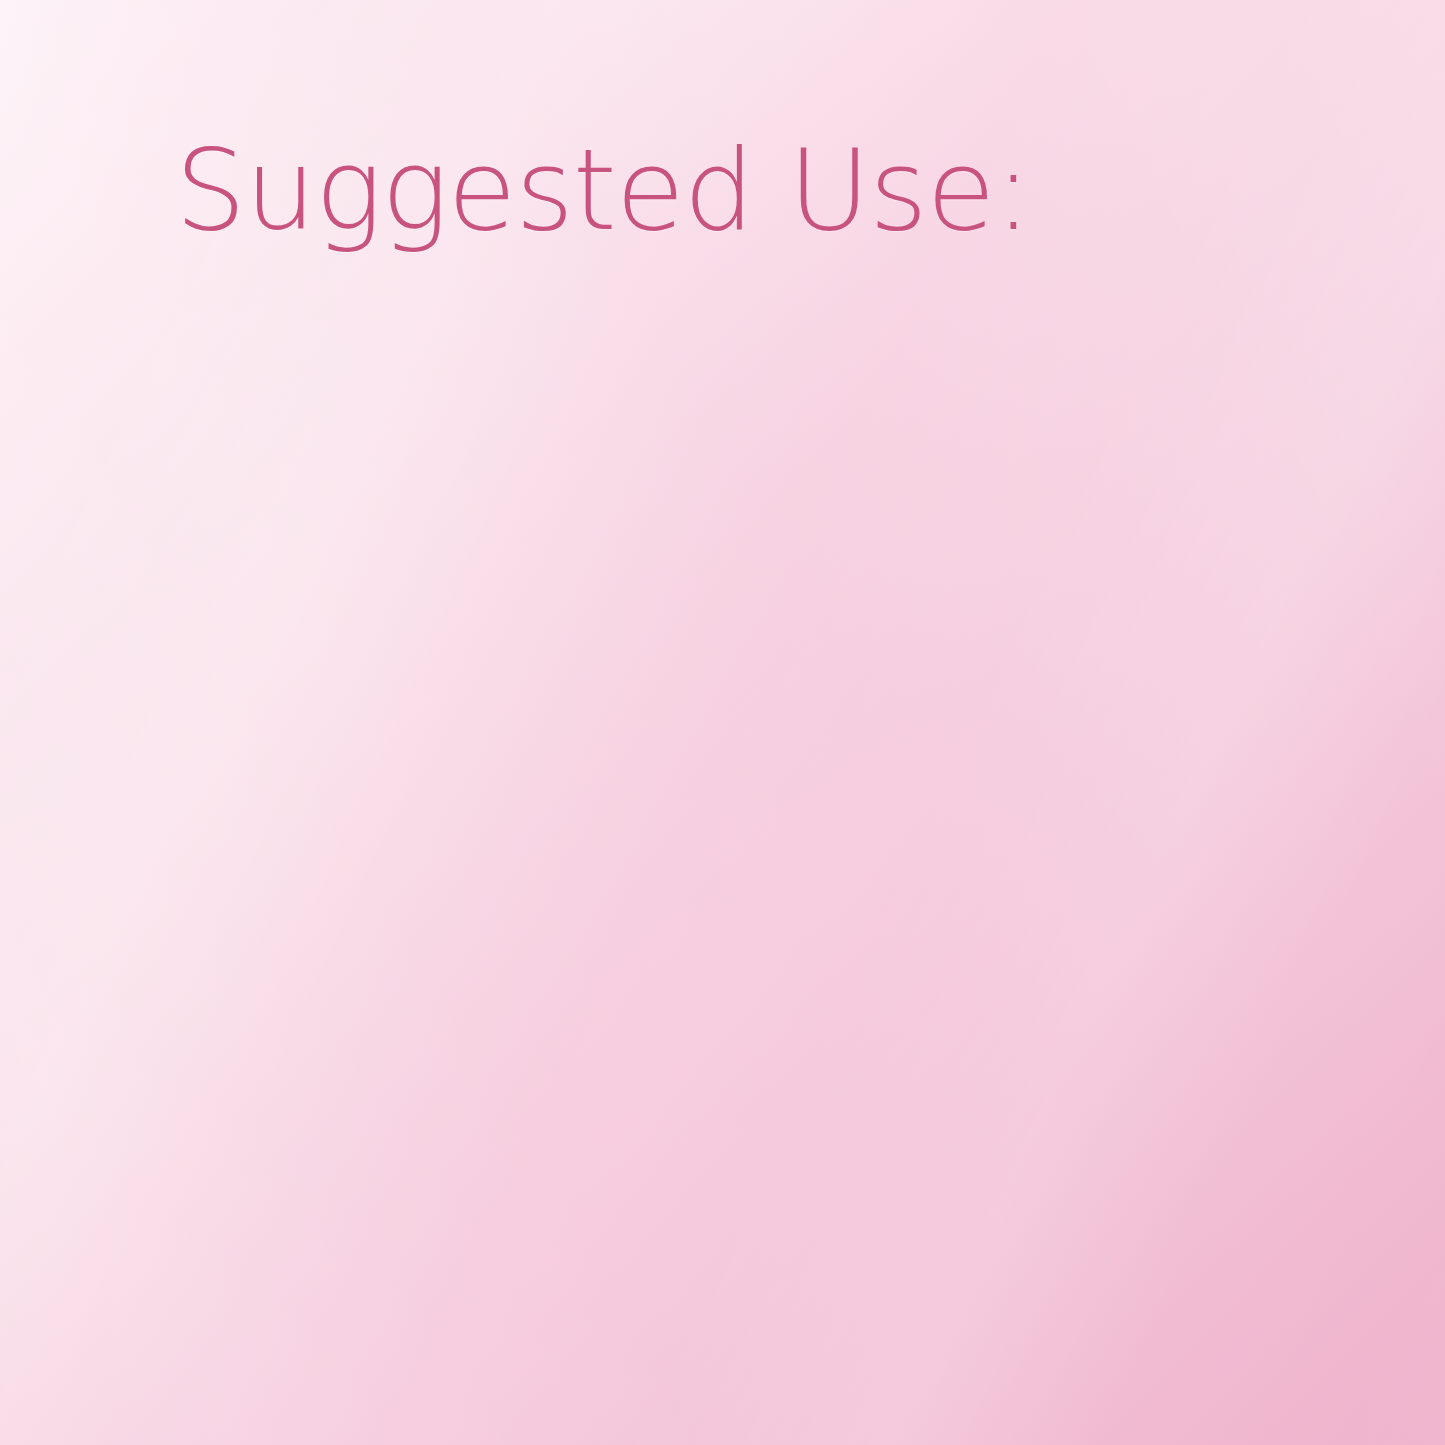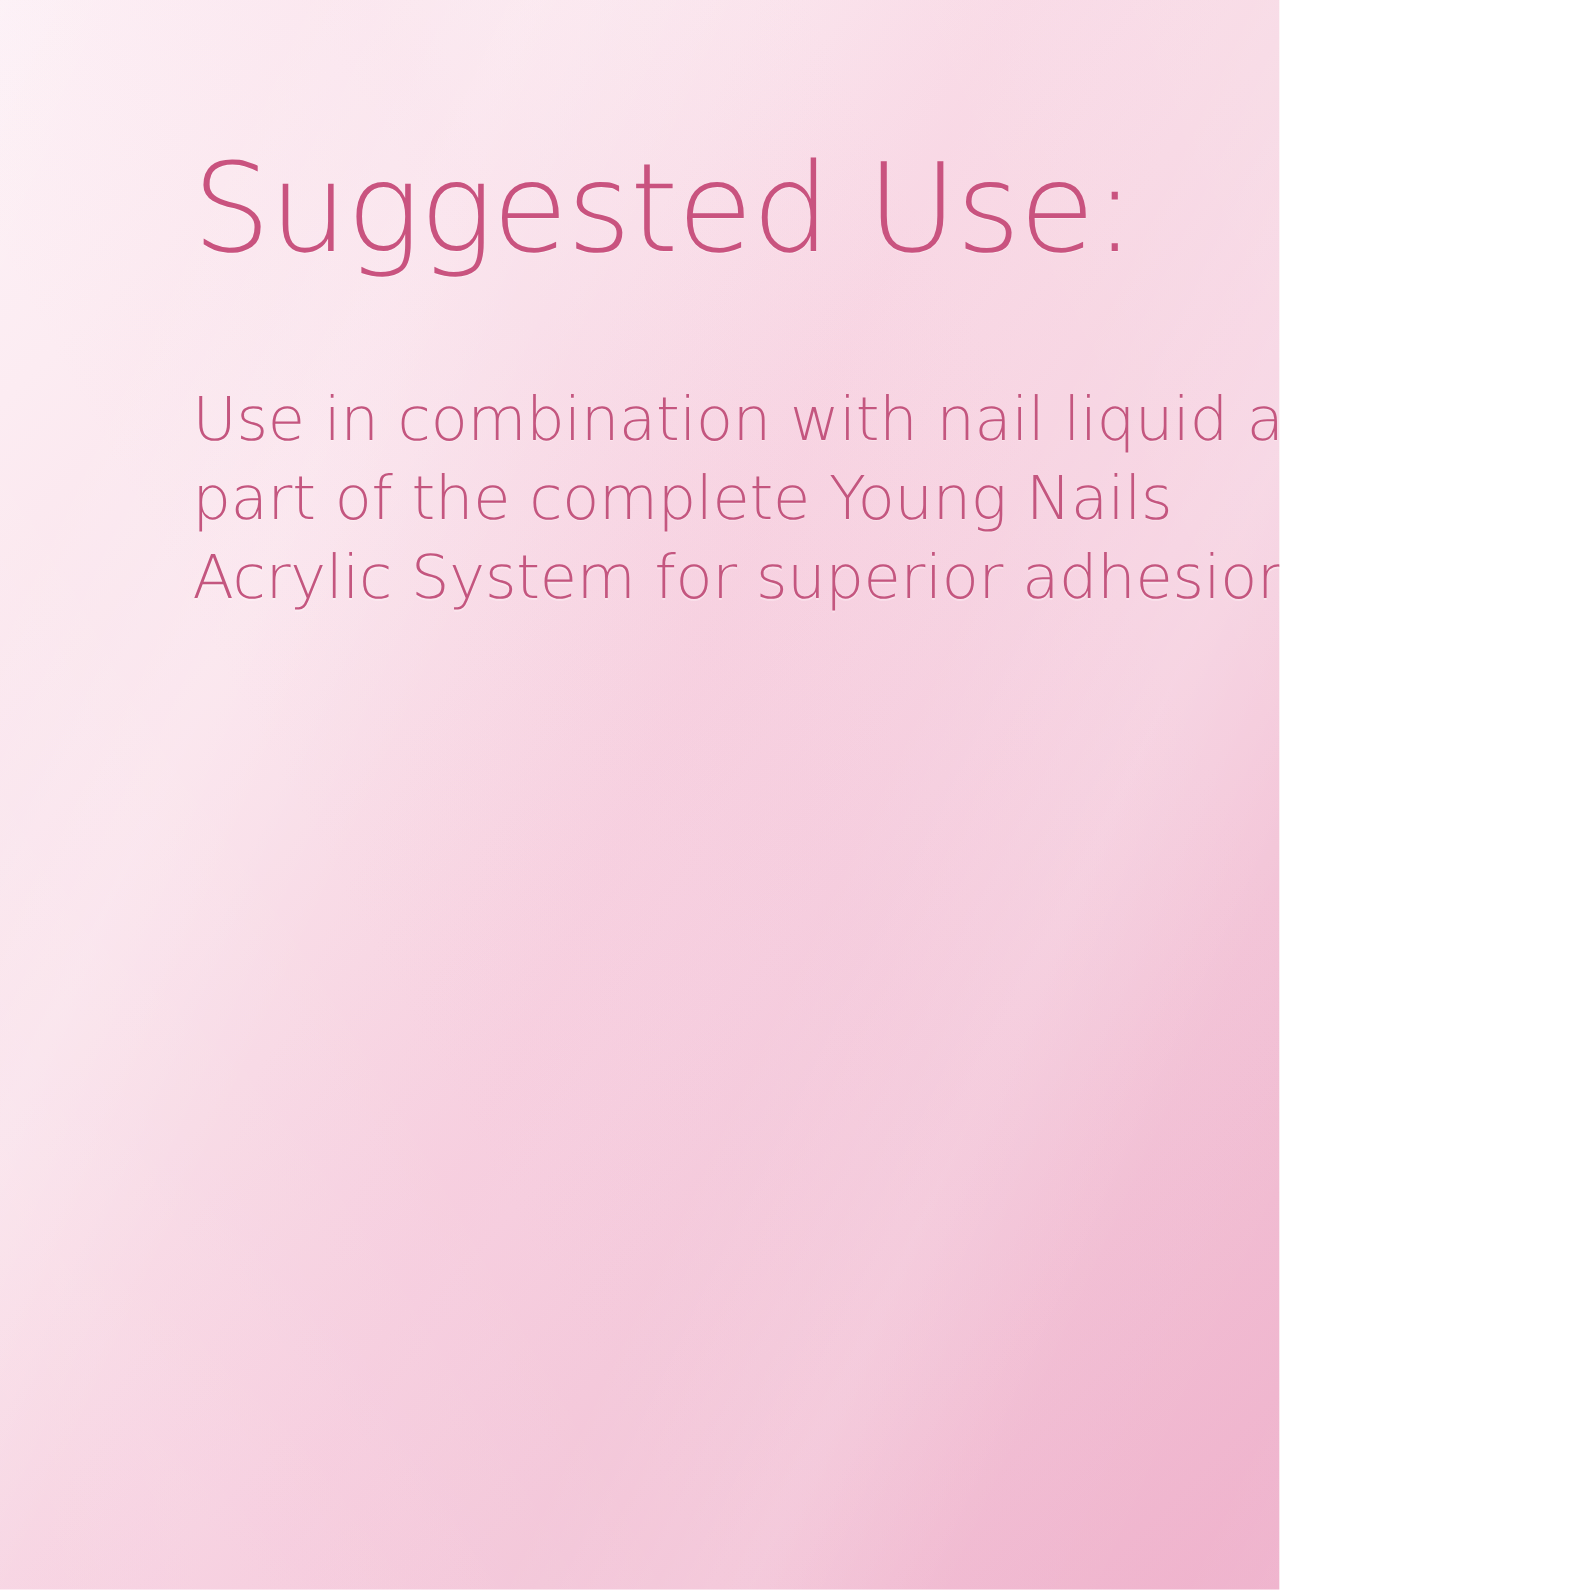--- a/index.html
+++ b/index.html
@@ -11,21 +11,21 @@
   body {
     width: 1445px;
     height: 1445px;
     overflow: hidden;
     font-family: "Liberation Sans", sans-serif;
   }
 
   
   .canvas {
     position: relative;
-    width: 1163px;
+    width: 1445px;
     height: 1445px;
     box-sizing: border-box;
     overflow: hidden;
     background:
       linear-gradient(135deg,
         #fdf2f7 0%,
         #fcecf2 14%,
         #fae3ec 30%,
         #f8d9e5 46%,
         #f6d0e0 60%,
@@ -124,17 +124,16 @@
 <div class="canvas">
 
   <div class="sheen"></div>
   <div class="sheen-2"></div>
 
   <div class="content">
 
     <h1 class="heading">Suggested Use:</h1>
 
     <div class="body-block">
-      <p class="para">Use in combination with nail liquid as part of the complete Young Nails Acrylic System for superior adhesion.</p>
     </div>
 
   </div>
 </div>
 
 </body></html>

